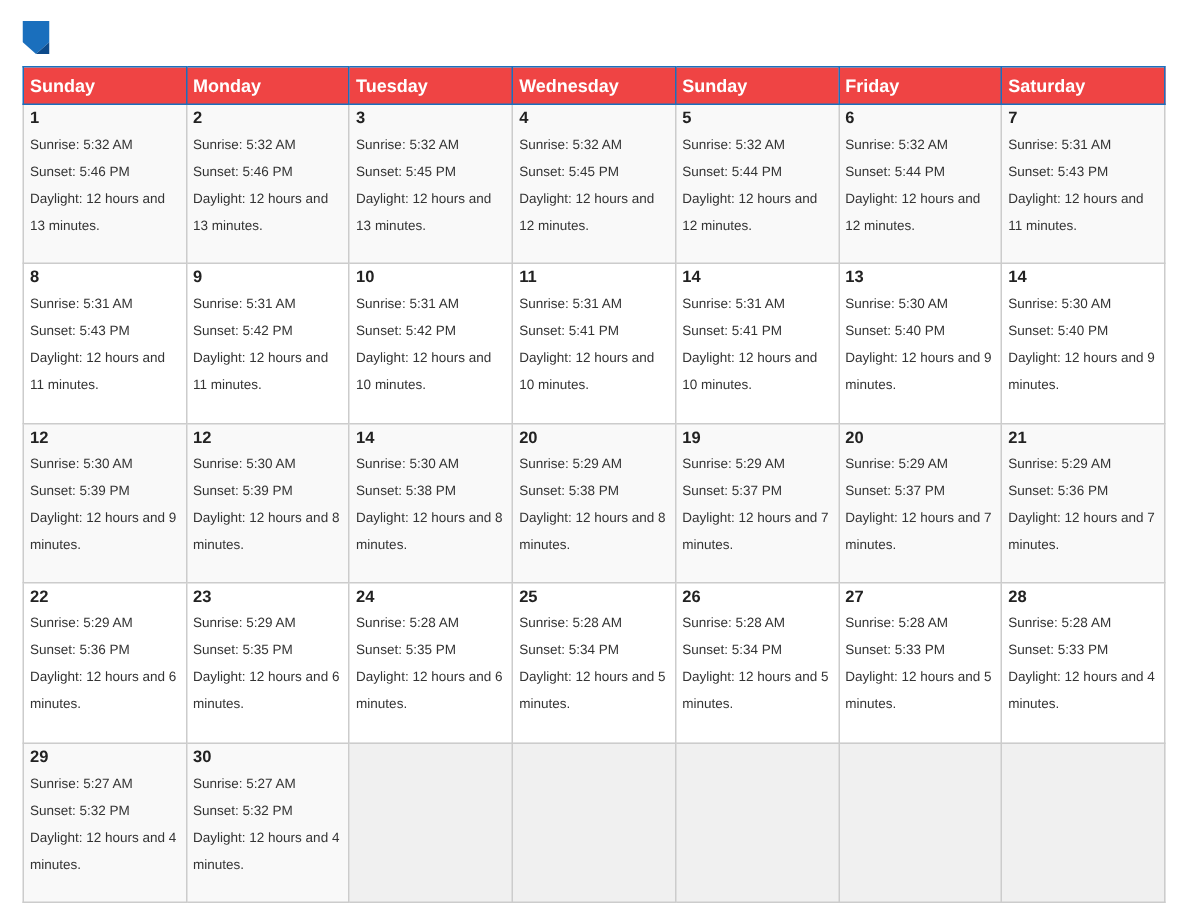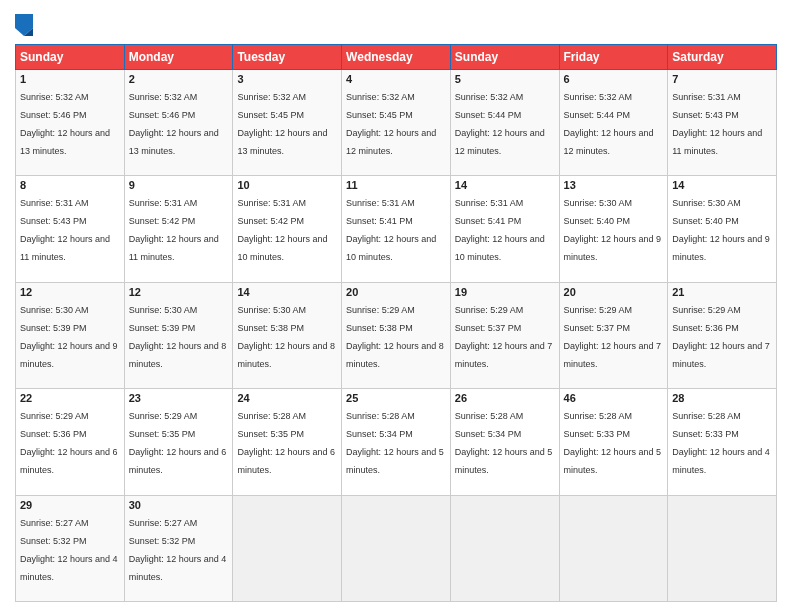--- a/index.html
+++ b/index.html
@@ -243,21 +243,21 @@
         </td>
           <td>
           <span class="day-num">25</span>
           <span class="day-info">Sunrise: 5:28 AM<br>Sunset: 5:34 PM<br>Daylight: 12 hours and 5 minutes.</span>
         </td>
           <td>
           <span class="day-num">26</span>
           <span class="day-info">Sunrise: 5:28 AM<br>Sunset: 5:34 PM<br>Daylight: 12 hours and 5 minutes.</span>
         </td>
           <td>
-          <span class="day-num">46</span>
+          <span class="day-num">27</span>
           <span class="day-info">Sunrise: 5:28 AM<br>Sunset: 5:33 PM<br>Daylight: 12 hours and 5 minutes.</span>
         </td>
           <td>
           <span class="day-num">28</span>
           <span class="day-info">Sunrise: 5:28 AM<br>Sunset: 5:33 PM<br>Daylight: 12 hours and 4 minutes.</span>
         </td>
         </tr>
         <tr>
           <td>
           <span class="day-num">29</span>

